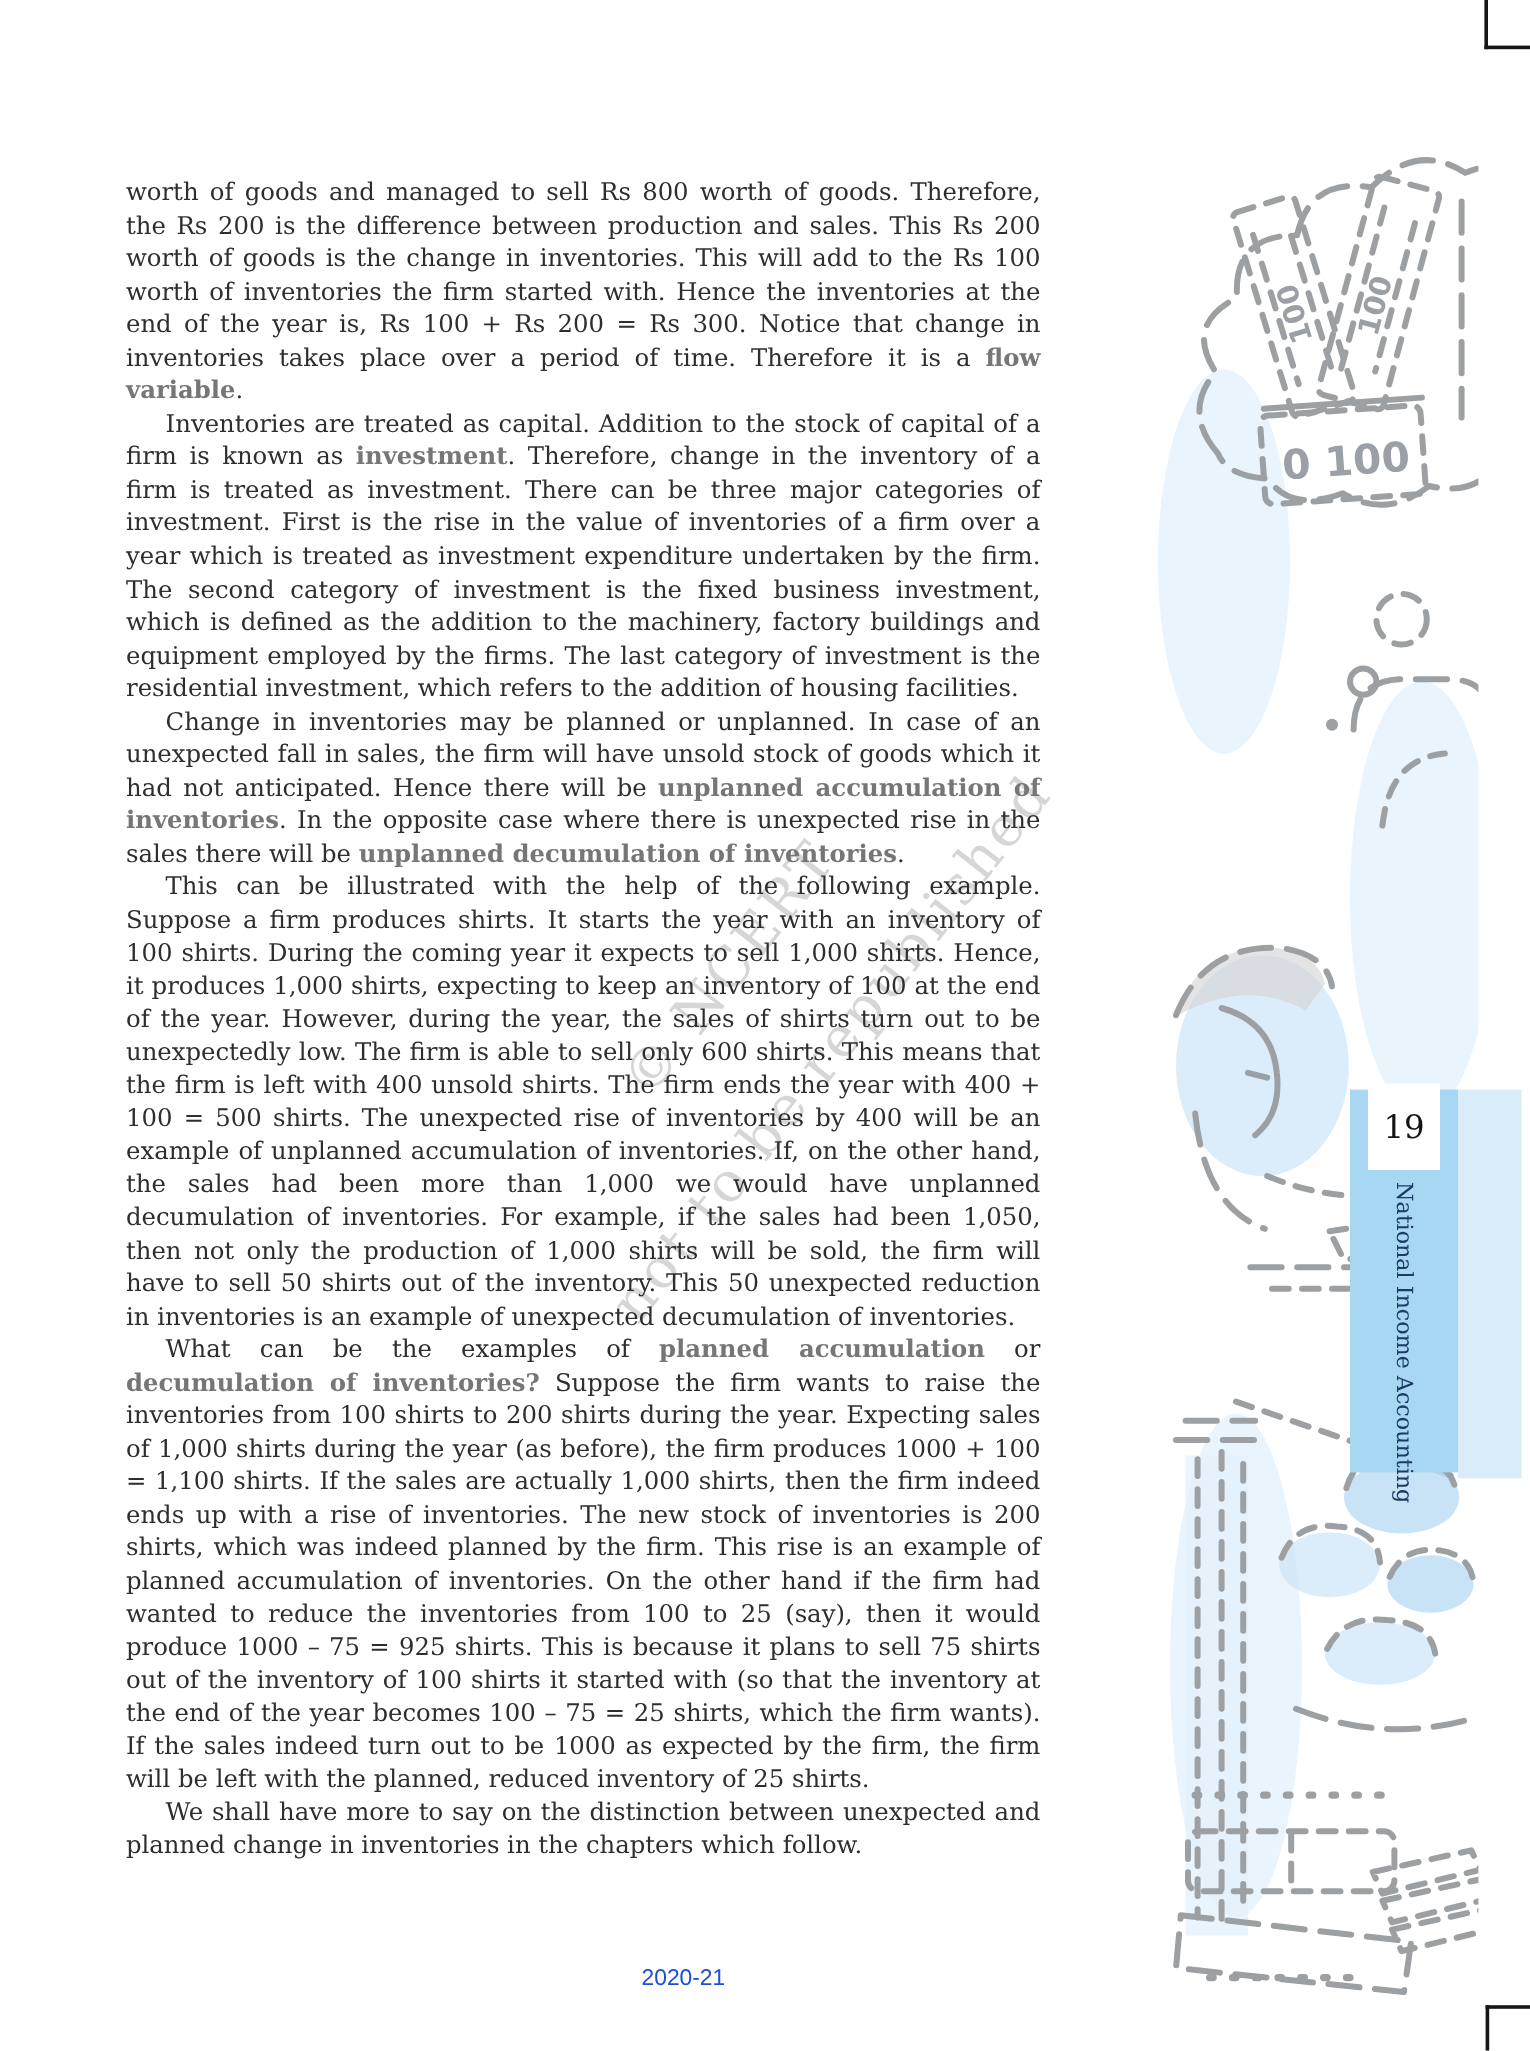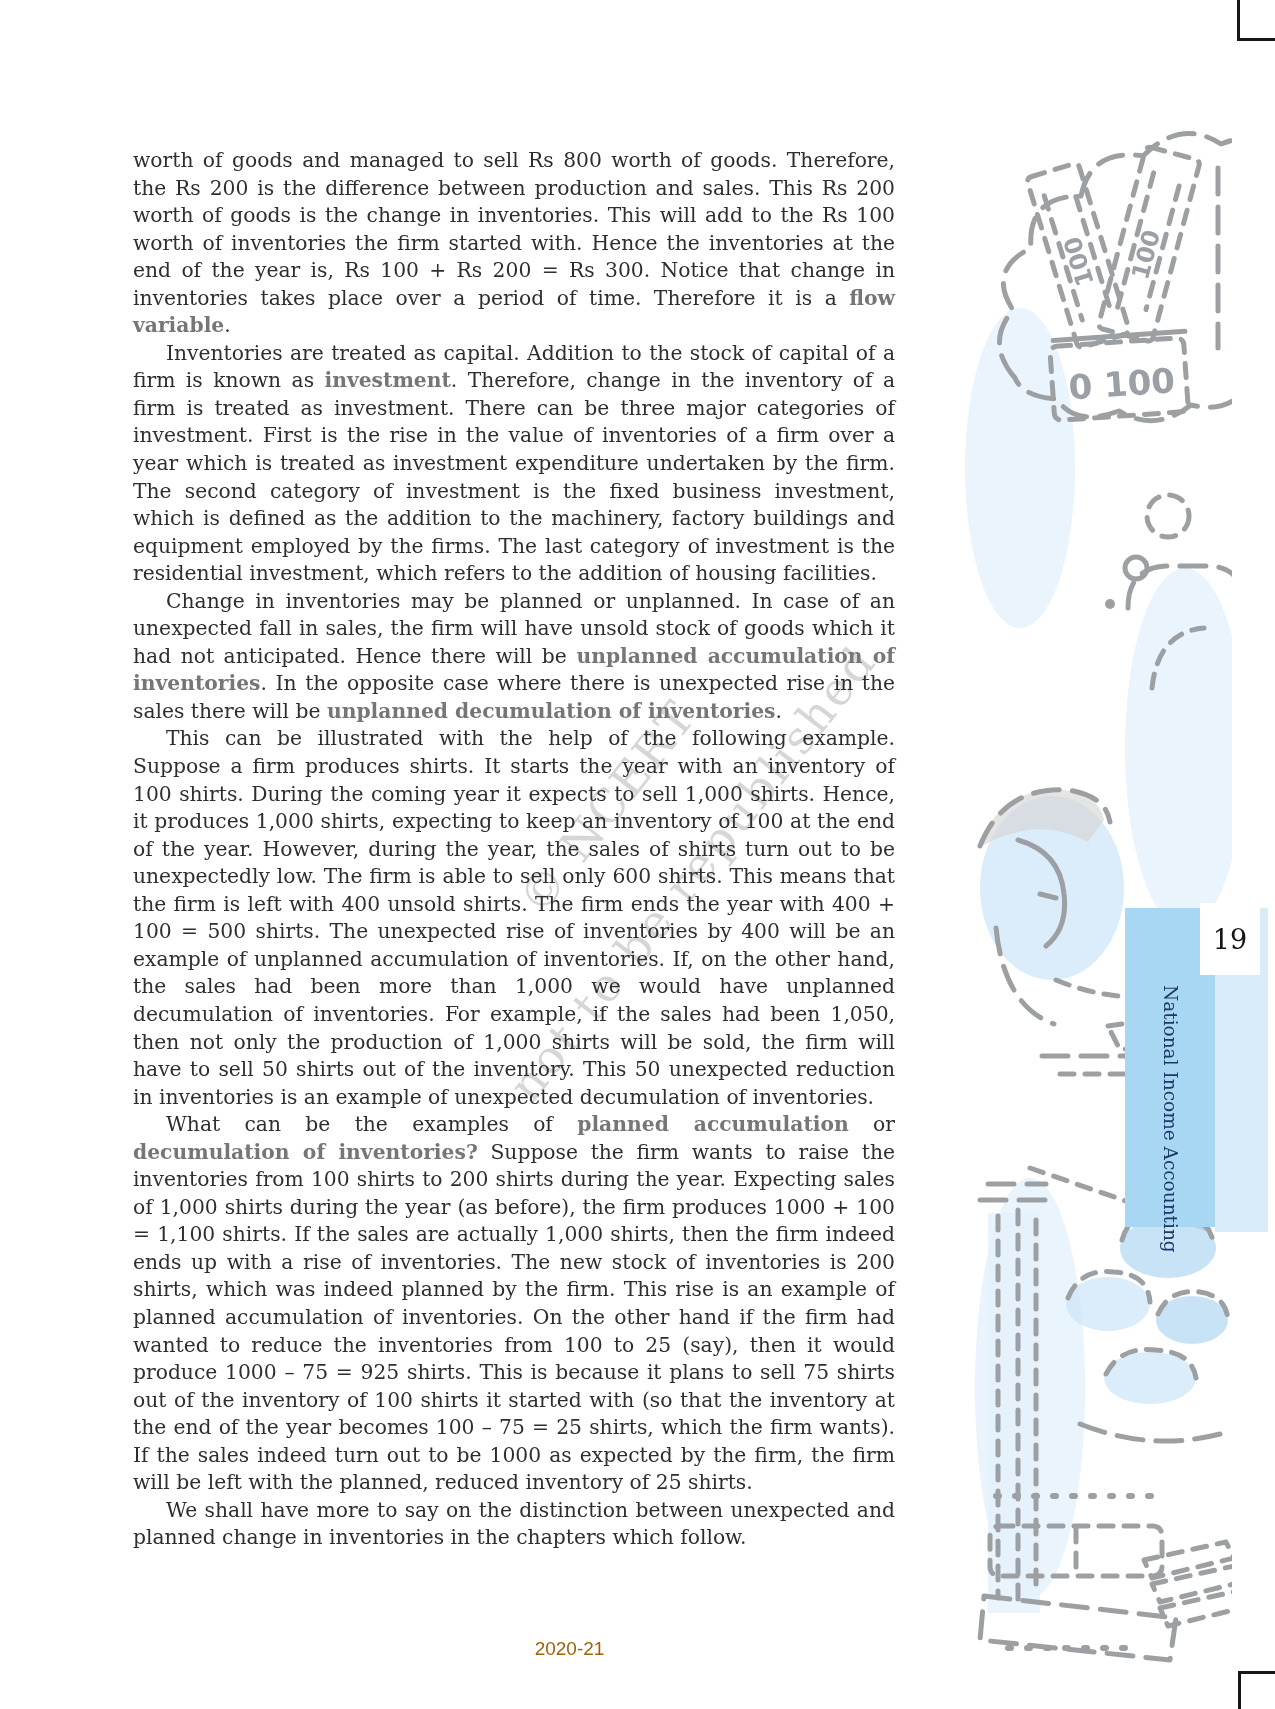--- a/index.html
+++ b/index.html
@@ -1,53 +1,53 @@
 <!DOCTYPE html>
 <html><head>
 <meta charset="utf-8">
 <style>
   html,body{margin:0;padding:0;background:#ffffff;}
   .page{position:relative;width:1275px;height:1709px;background:#ffffff;overflow:hidden;
         font-family:"DejaVu Serif","Liberation Serif",serif;}
 
   
-  .text-column{position:absolute;left:133px;top:147px;width:762px;z-index:3;}
+  .text-column{position:absolute;left:105px;top:147px;width:762px;z-index:3;}
   .text-column p{margin:0;font-size:20.3px;line-height:27.55px;text-align:justify;
                  color:#2e2e2e;text-indent:33px;hyphens:none;}
   .text-column p.no-indent{text-indent:0;}
   .text-column .b{font-weight:bold;color:#767676;}
 
   
   .watermark{position:absolute;left:330px;top:610px;width:640px;height:460px;z-index:2;
              display:flex;flex-direction:column;justify-content:center;align-items:center;
              transform:rotate(-52deg);color:rgba(158,158,158,.42);
              font-size:46px;letter-spacing:3px;text-align:center;pointer-events:none;}
   .watermark div{line-height:108px;white-space:nowrap;}
 
   
   .light-panel{position:absolute;left:1215px;top:908px;width:53px;height:324px;
                background:#d9ecfa;z-index:4;}
   .blue-tab{position:absolute;left:1125px;top:908px;width:90px;height:319px;
             background:#a8d7f3;z-index:4;}
-  .chapter-box{position:absolute;left:1200px;top:903px;width:60px;height:72px;
+  .chapter-box{position:absolute;left:1140px;top:903px;width:60px;height:72px;
                background:#ffffff;z-index:5;display:flex;align-items:center;justify-content:center;
                font-size:27px;color:#141414;}
   .vtitle{position:absolute;left:1125px;top:985px;width:90px;height:235px;z-index:5;
           display:flex;justify-content:center;}
   .vtitle span{writing-mode:vertical-rl;font-size:18.5px;color:#1c3a66;white-space:nowrap;}
 
   
   .corner-tr{position:absolute;left:1237px;top:0;width:37px;height:38px;z-index:6;
              border-left:3px solid #161616;border-bottom:3px solid #161616;}
   .corner-br{position:absolute;left:1238px;top:1671px;width:36px;height:38px;z-index:6;
              border-left:3px solid #161616;border-top:3px solid #161616;}
 
   
   .footer{position:absolute;left:0;top:1638px;width:1139px;text-align:center;z-index:3;
-          font-family:"Liberation Sans","DejaVu Sans",sans-serif;font-size:19px;color:#a16207;}
+          font-family:"Liberation Sans","DejaVu Sans",sans-serif;font-size:19px;color:#1d4ed8;}
 
   
   .sidebar{position:absolute;left:960px;top:48px;width:272px;height:1615px;z-index:1;}
   .sk{fill:none;stroke:#9da0a3;stroke-width:5;stroke-linecap:round;stroke-linejoin:round;}
   .skd{stroke-dasharray:26 13;}
   .skd2{stroke-dasharray:14 11;}
   .dots{stroke-dasharray:3 16;stroke-width:6;}
   .washb{fill:#cfe6f8;stroke:none;opacity:.75;}
   .washb2{fill:#bcdcf4;stroke:none;opacity:.8;}
   .washb3{fill:#e4f1fb;stroke:none;opacity:.8;}

